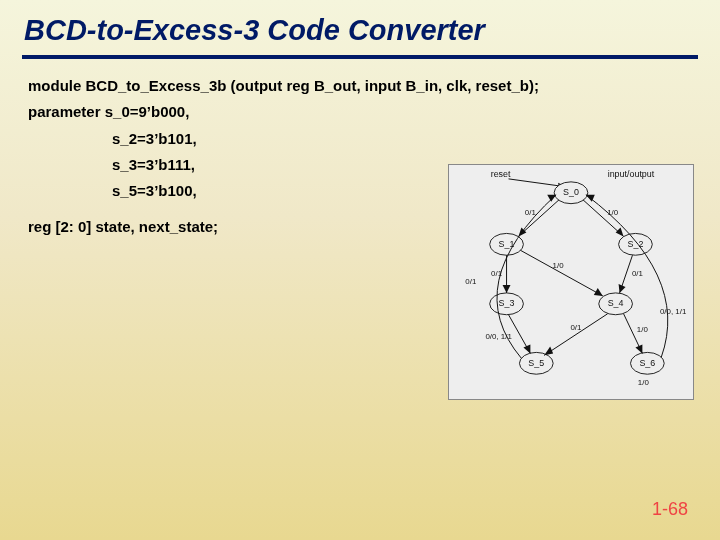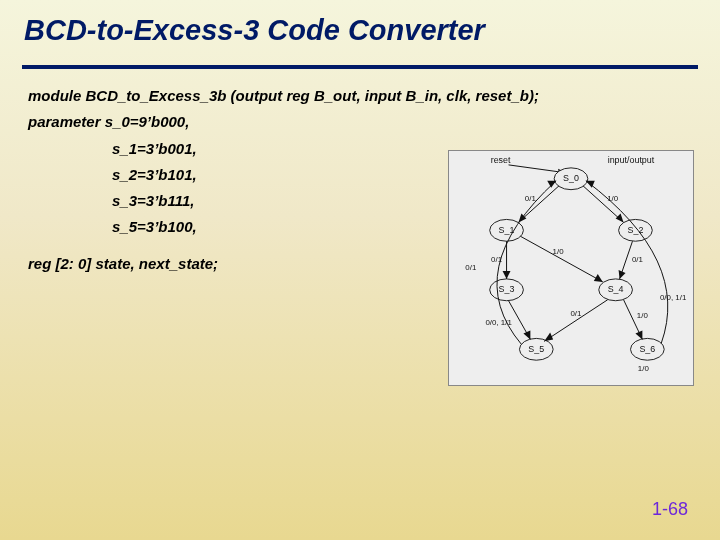--- a/index.html
+++ b/index.html
@@ -9,49 +9,48 @@
     background: linear-gradient(to bottom, #f5f5dc 0%, #f0e8c8 40%, #e8d890 100%);
     font-family: Arial, Helvetica, sans-serif;
     position: relative;
     overflow: hidden;
   }
   .title {
     color: #001a66;
     font-size: 29px;
     font-weight: bold;
     font-style: italic;
-    padding: 14px 24px 18px 24px;
+    padding: 14px 24px 8px 24px;
   }
   .rule {
     height: 4px;
     background: #001a66;
     margin: 0 22px 14px 22px;
   }
   .content {
     padding: 0 28px;
     color: #000;
     font-size: 15px;
     font-weight: bold;
     line-height: 1.75;
-    font-style: italic;
   }
   .indent {
     padding-left: 84px;
   }
   .pagenum {
     position: absolute;
     right: 32px;
     bottom: 20px;
-    color: #6d28d9;
+    color: #ef4444;
     font-size: 18px;
   }
   .diagram {
     position: absolute;
     right: 26px;
-    top: 150px;
+    top: 164px;
     width: 246px;
     height: 236px;
     background: #eeeeee;
     border: 1px solid #888;
   }
   .diagram svg { width: 100%; height: 100%; }
   .node {
     fill: #eeeeee;
     stroke: #222;
     stroke-width: 1;
@@ -80,21 +79,20 @@
 </style>
 </head>
 <body>
 
 <div class="title">BCD-to-Excess-3 Code Converter</div>
 <div class="rule"></div>
 
 <div class="content">
   <div>module  BCD_to_Excess_3b (output reg B_out, input B_in, clk, reset_b);</div>
   <div>parameter s_0=9’b000,</div>
-  <div class="indent">s_1=3’b001,</div>
   <div class="indent">s_2=3’b101,</div>
   <div class="indent">s_3=3’b111,</div>
   <div class="indent">s_5=3’b100,</div>
   <div style="height:10px"></div>
   <div>reg [2: 0] state, next_state;</div>
 </div>
 
 <div class="diagram">
   <svg viewBox="0 0 246 236">
     <text class="toptext" x="42" y="12">reset</text>

